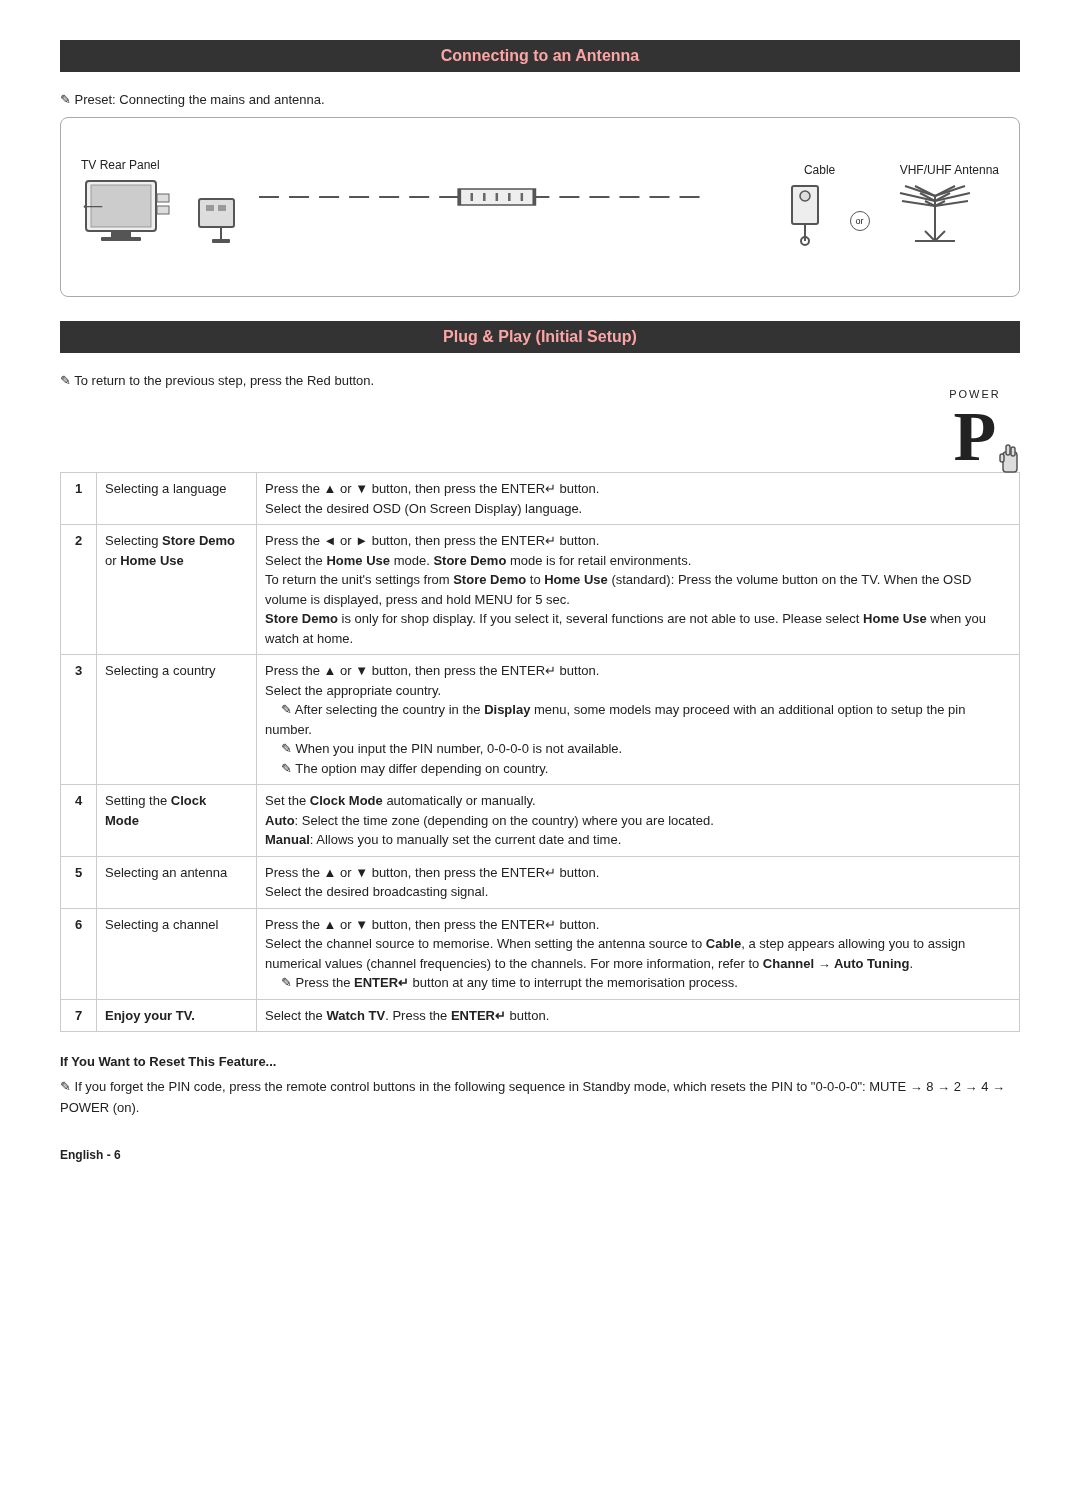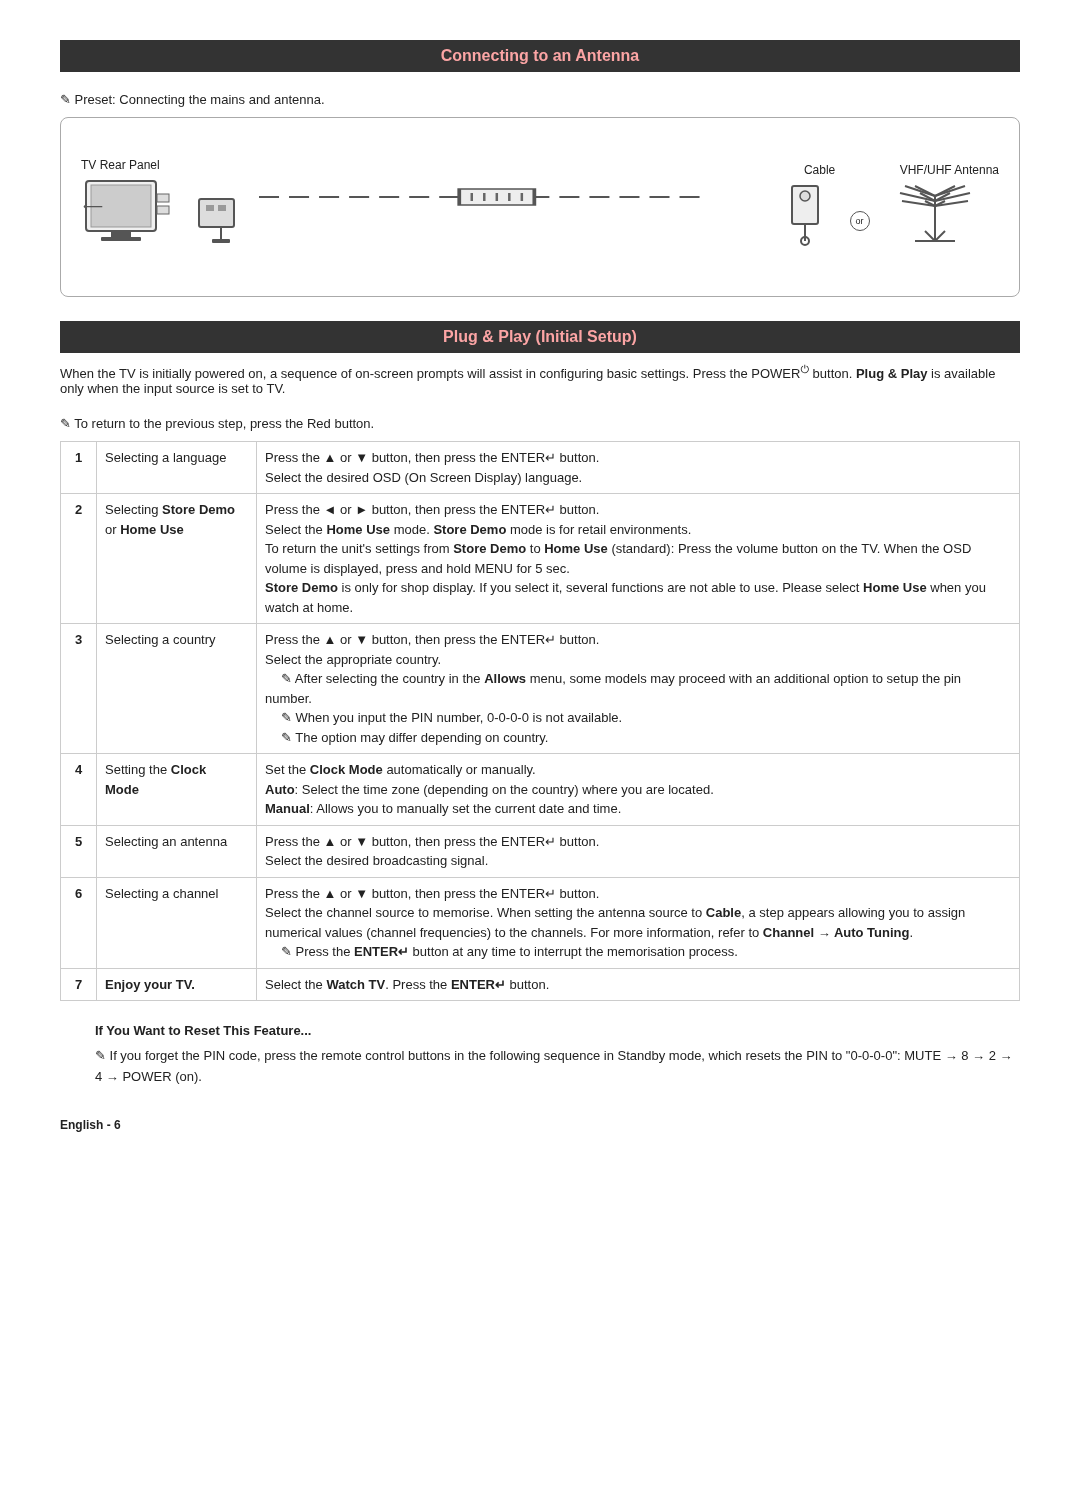--- a/index.html
+++ b/index.html
@@ -88,21 +88,20 @@
       width: 90px;
       text-align: center;
       font-size: 11px;
       margin-top: -10px;
     }
     
     .reset-section {
       margin-top: 16px;
       font-size: 13px;
       line-height: 1.6;
-      margin-left: 35px;
     }
     .reset-section h3 {
       font-size: 13px;
       font-weight: bold;
       margin-bottom: 4px;
     }
     .footer {
       text-align: left;
       font-size: 12px;
       margin-top: 30px;
@@ -246,27 +245,37 @@
             </svg>
           </div>
         </div>
       </div>
     </div>
   </div>
 </div>
 
 <div>
   <div class="section-header">Plug &amp; Play (Initial Setup)</div>
-  <p class="intro-text">
-    When the TV is initially powered on, a sequence of on-screen prompts will assist in configuring basic settings. Press the POWER<sup>⏻</sup> button. <b>Plug &amp; Play</b> is available only when the input source is set to TV.
-  </p>
   <p class="preset-text">
     <span class="pencil-icon"></span> To return to the previous step, press the Red button.
   </p>
 
+  <div class="power-diagram" style="float:right; text-align:center; margin-left:10px;">
+    <div style="font-size:11px; letter-spacing:2px; margin-bottom:2px;">POWER</div>
+    <div style="font-size:70px; font-weight:bold; font-family:serif; line-height:1; position:relative;">
+      P
+      <svg width="30" height="40" viewBox="0 0 30 40" style="position:absolute; right:-5px; bottom:-5px;">
+
+        <rect x="8" y="15" width="14" height="20" rx="3" fill="#ddd" stroke="#555" stroke-width="1.5"></rect>
+        <rect x="11" y="8" width="4" height="10" rx="2" fill="#ddd" stroke="#555" stroke-width="1.5"></rect>
+        <rect x="16" y="10" width="4" height="9" rx="2" fill="#ddd" stroke="#555" stroke-width="1.5"></rect>
+        <rect x="5" y="17" width="4" height="8" rx="2" fill="#ddd" stroke="#555" stroke-width="1.5"></rect>
+      </svg>
+    </div>
+  </div>
 
   <table class="steps-table">
     <tbody>
 
       <tr>
         <td class="step-num">1</td>
         <td class="step-label">Selecting a language</td>
         <td class="step-desc">
           Press the ▲ or ▼ button, then press the ENTER↵ button.<br>
           Select the desired OSD (On Screen Display) language.
@@ -283,21 +292,21 @@
           <b>Store Demo</b> is only for shop display. If you select it, several functions are not able to use. Please select <b>Home Use</b> when you watch at home.
         </td>
       </tr>
 
       <tr>
         <td class="step-num">3</td>
         <td class="step-label">Selecting a country</td>
         <td class="step-desc">
           Press the ▲ or ▼ button, then press the ENTER↵ button.<br>
           Select the appropriate country.<br>
-          <span class="note">After selecting the country in the <b>Allows</b> menu, some models may proceed with an additional option to setup the pin number.</span><br>
+          <span class="note">After selecting the country in the <b>Display</b> menu, some models may proceed with an additional option to setup the pin number.</span><br>
           <span class="note">When you input the PIN number, 0-0-0-0 is not available.</span><br>
           <span class="note">The option may differ depending on country.</span>
         </td>
       </tr>
 
       <tr>
         <td class="step-num">4</td>
         <td class="step-label">Setting the <b>Clock<br>Mode</b></td>
         <td class="step-desc">
           Set the <b>Clock Mode</b> automatically or manually.<br>

